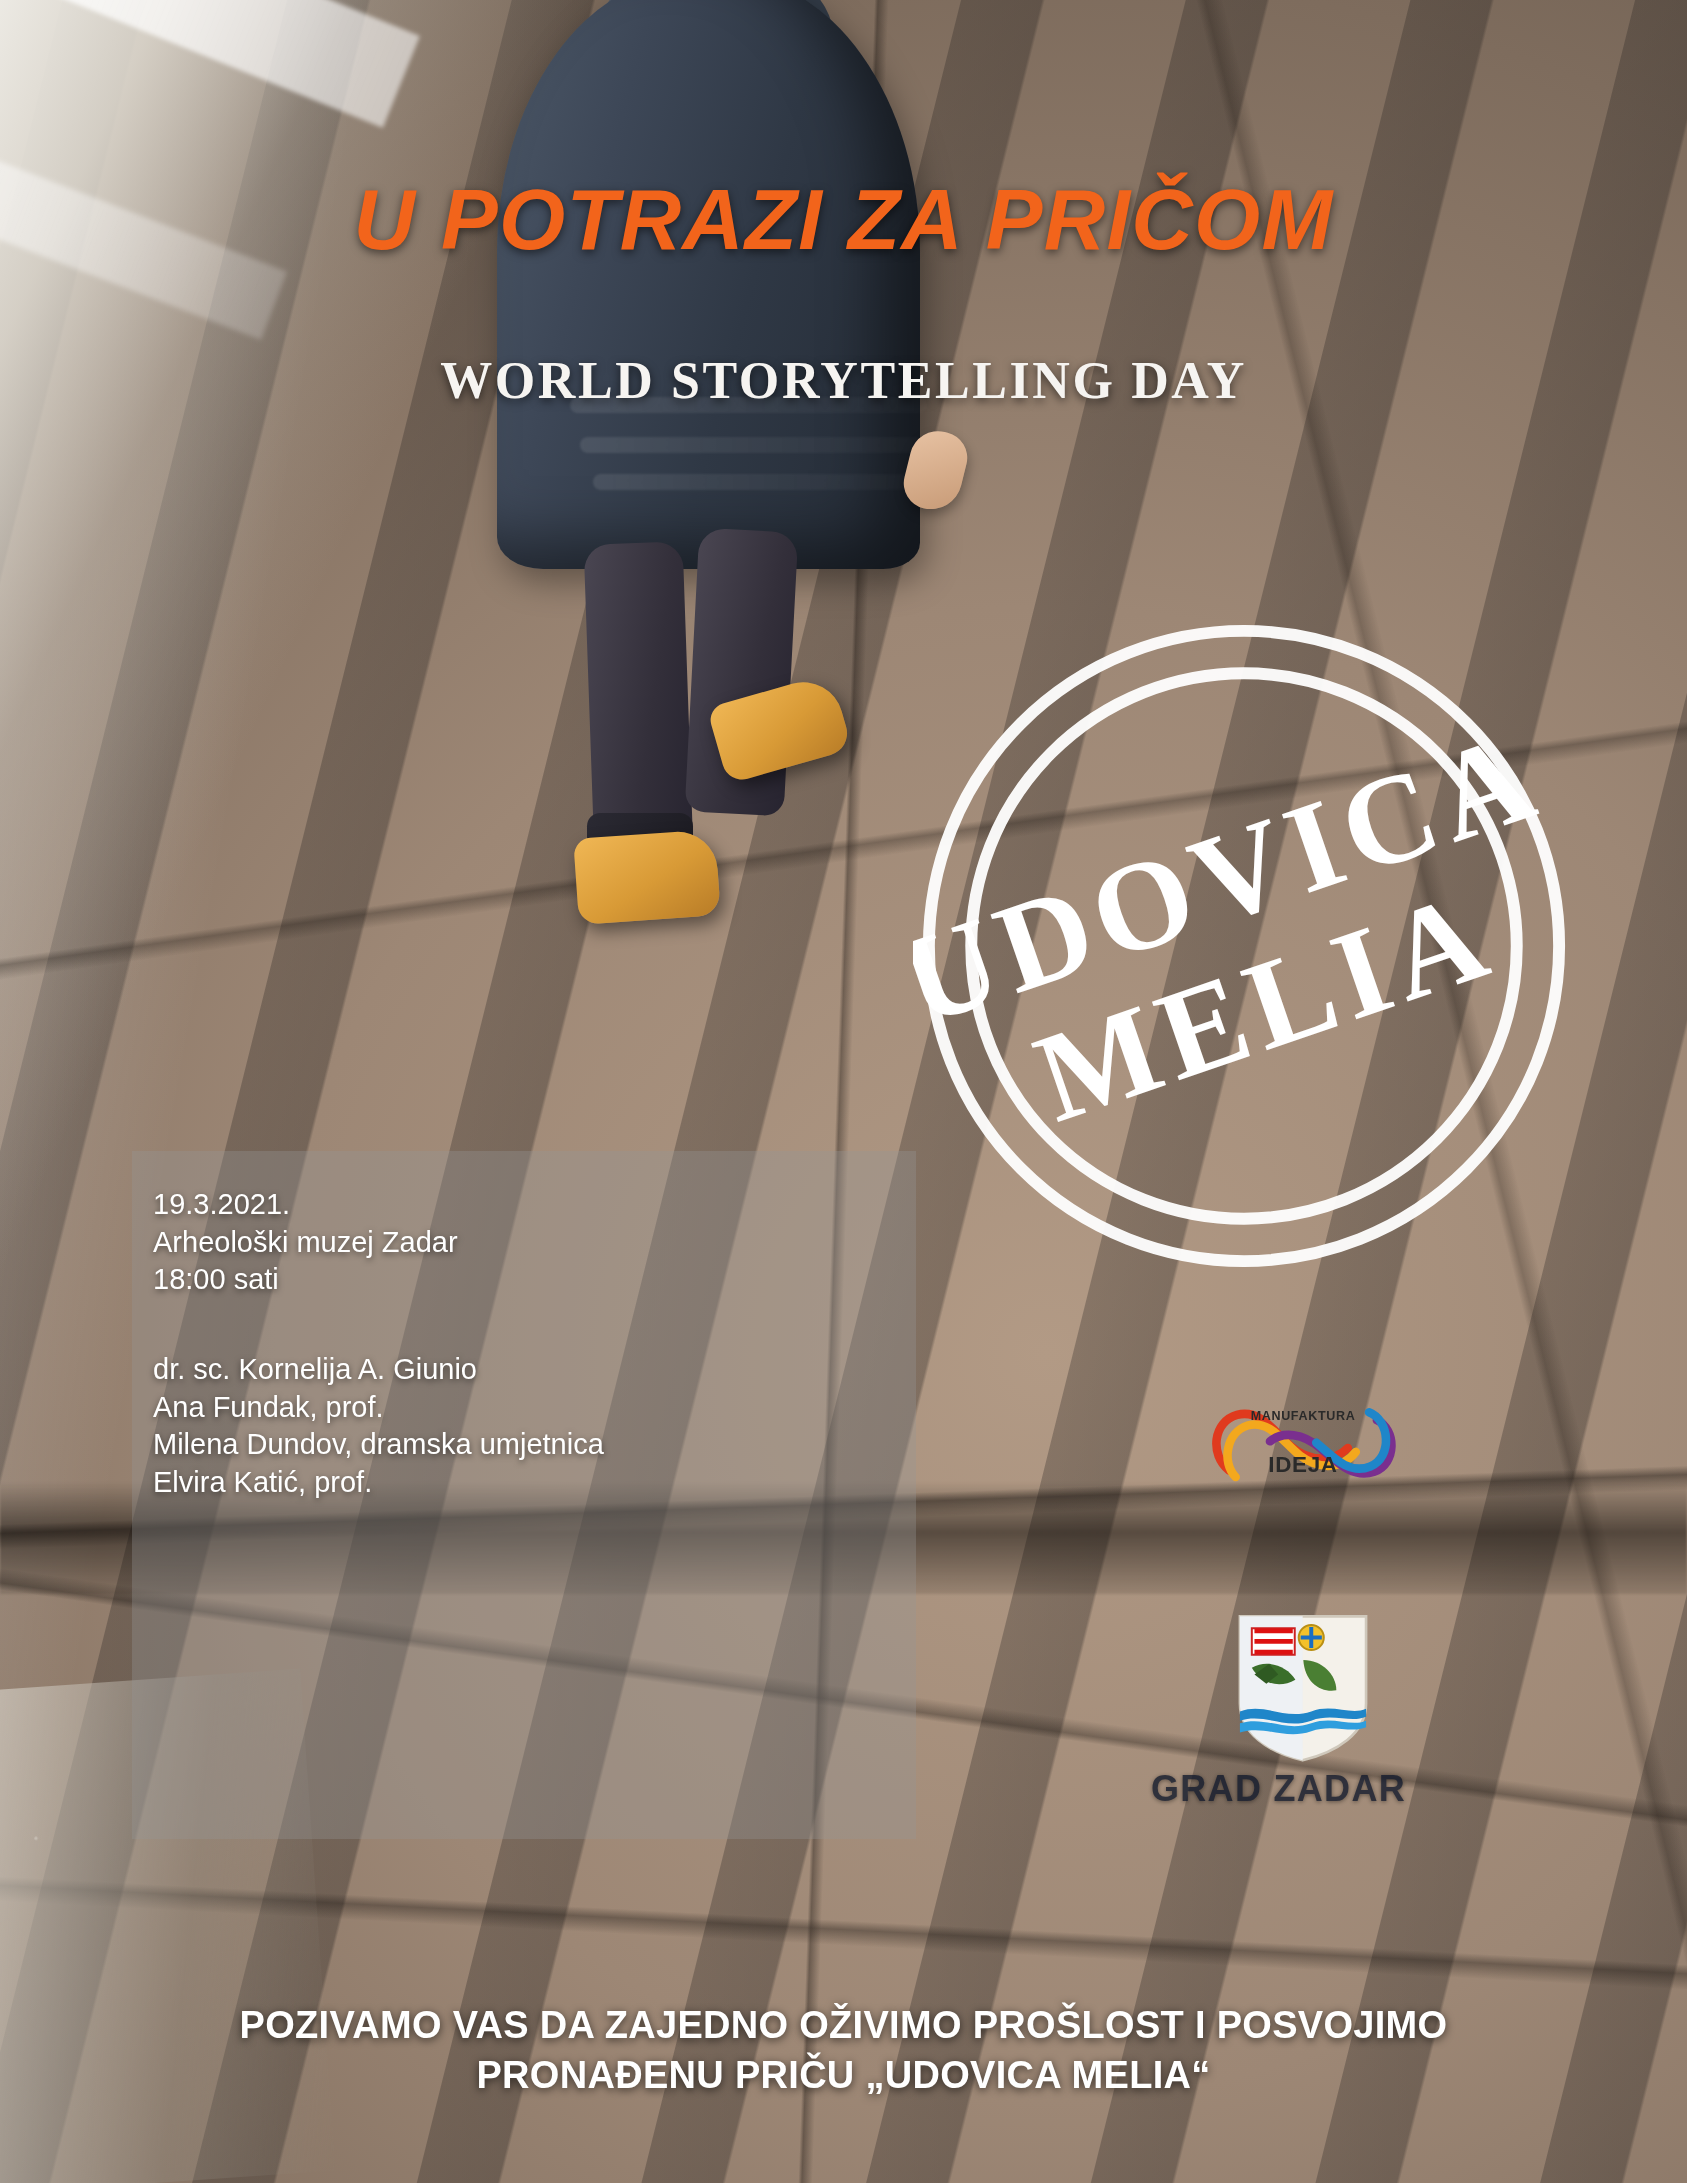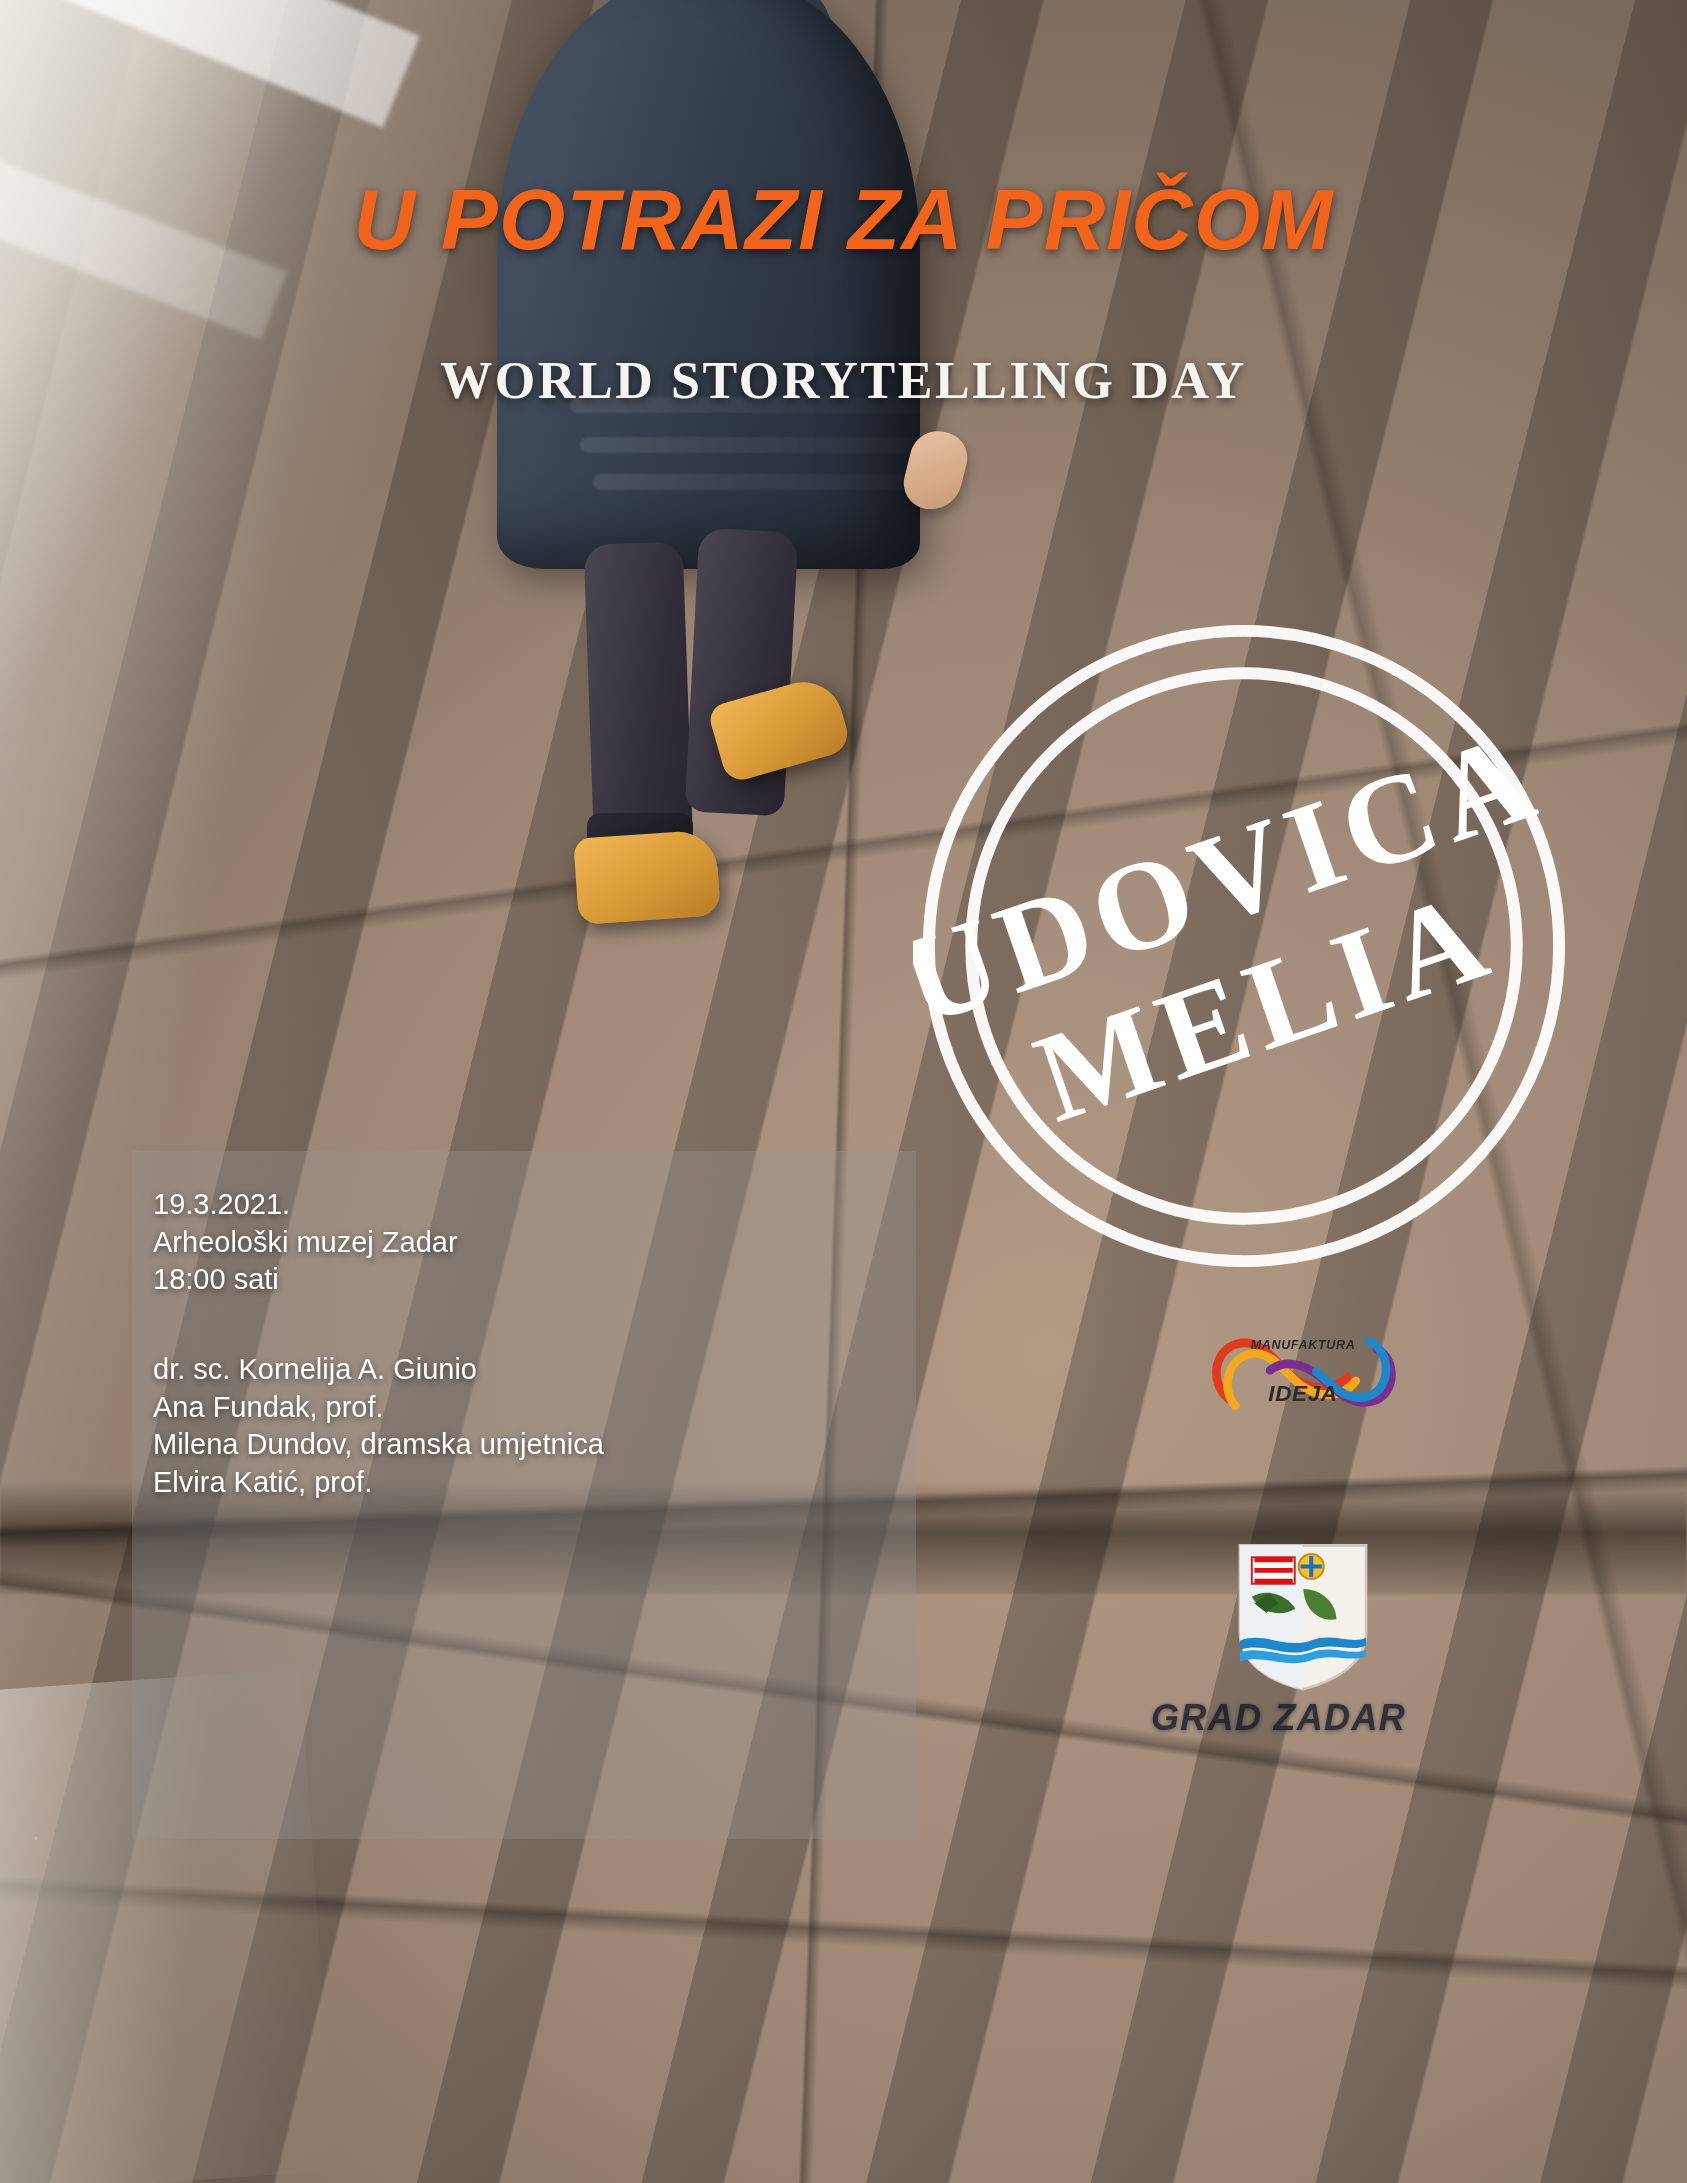--- a/index.html
+++ b/index.html
@@ -182,21 +182,21 @@
     width: 754px;
     color: #ffffff;
     font-size: 29px;
     line-height: 1.30;
     text-shadow: 0 2px 6.6px rgba(0,0,0,0.55);
   }
   .infotext .gap { height: 52px; }
   .infotext div { white-space: nowrap; }
 
   
-  .logos { position: absolute; left: 1151px; top: 1312px; width: 304px; font-style: italic; }
+  .logos { position: absolute; left: 1151px; top: 1383px; width: 304px; }
   .mi-logo { position: relative; width: 198px; height: 116px; margin: 0 auto; }
   .mi-logo svg { width: 100%; height: 100%; }
   .crest { position: relative; width: 142px; height: 152px; margin: 112px auto 0; }
   .crest svg { width: 100%; height: 100%; }
   .crest-caption {
     position: relative;
     margin-top: 5.3px;
     text-align: left;
     color: #0f172a;
     font-weight: bold;
@@ -309,15 +309,19 @@
           <path d="M34 96 L56 80 L70 96 L52 110 Z" fill="#2f5a22"></path>
           <path d="M108 74 C136 74 158 96 158 120 C134 124 110 108 108 74 Z" fill="#4a7f33"></path>
         </g>
         <path d="M12 152 C50 138 80 166 120 152 C152 140 180 158 203 148 V160 C180 170 152 154 120 166 C80 180 50 154 12 166 Z" fill="#1f86c9"></path>
         <path d="M12 170 C50 158 80 184 120 170 C152 158 180 176 203 166 V176 C180 186 152 170 120 182 C80 196 50 172 12 184 Z" fill="#2f9ede"></path>
       </svg>
     </div>
     <div class="crest-caption">GRAD ZADAR</div>
   </div>
 
+  <div class="footer">
+    <div>POZIVAMO VAS DA ZAJEDNO OŽIVIMO PROŠLOST I POSVOJIMO</div>
+    <div>PRONAĐENU PRIČU „UDOVICA MELIA“</div>
+  </div>
 
 </div>
 
 
 </body></html>

